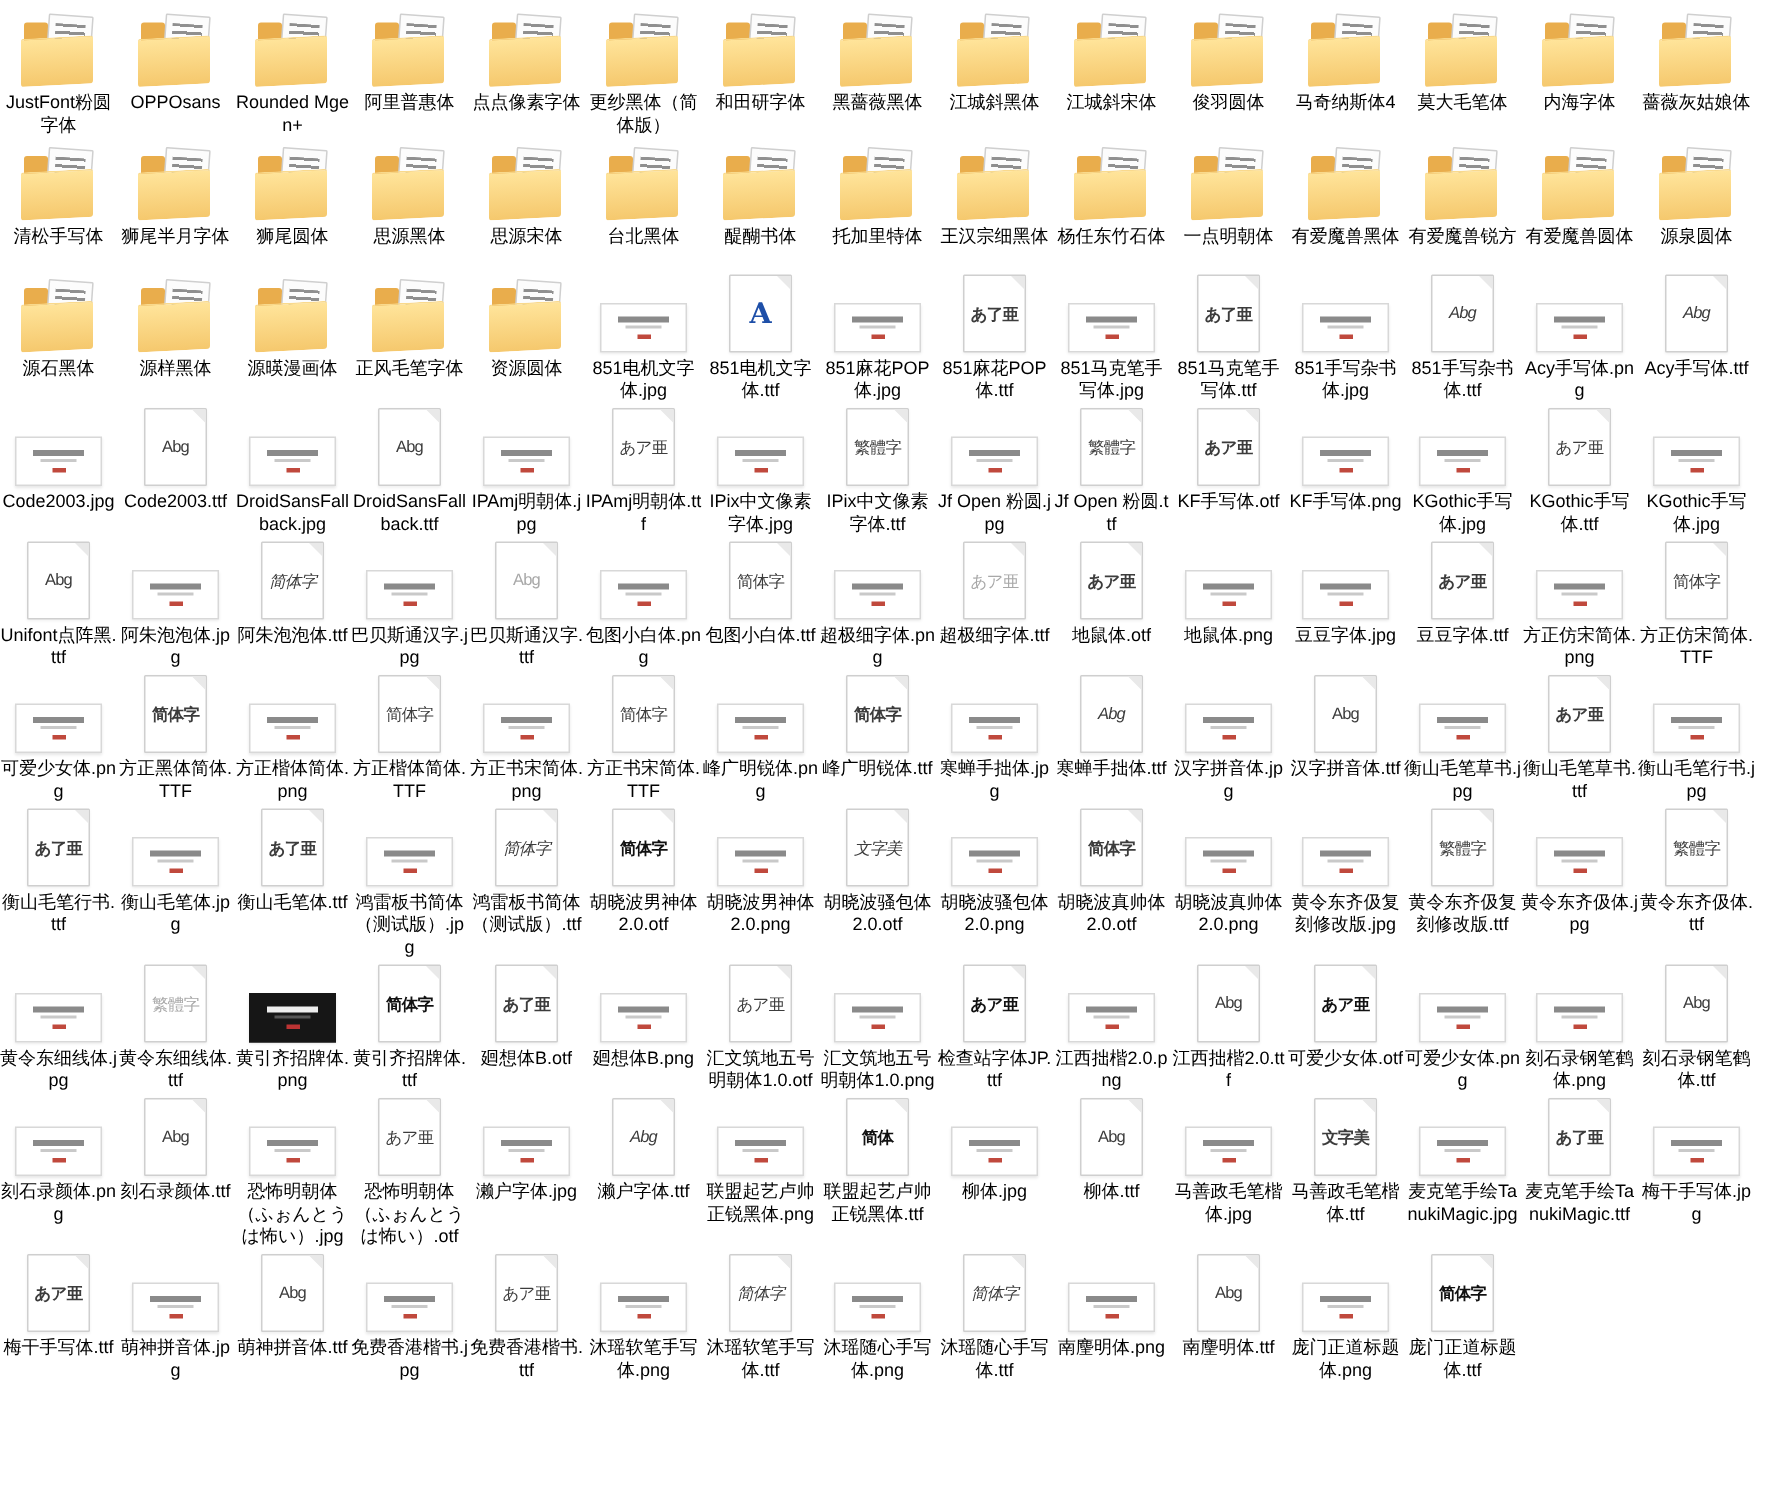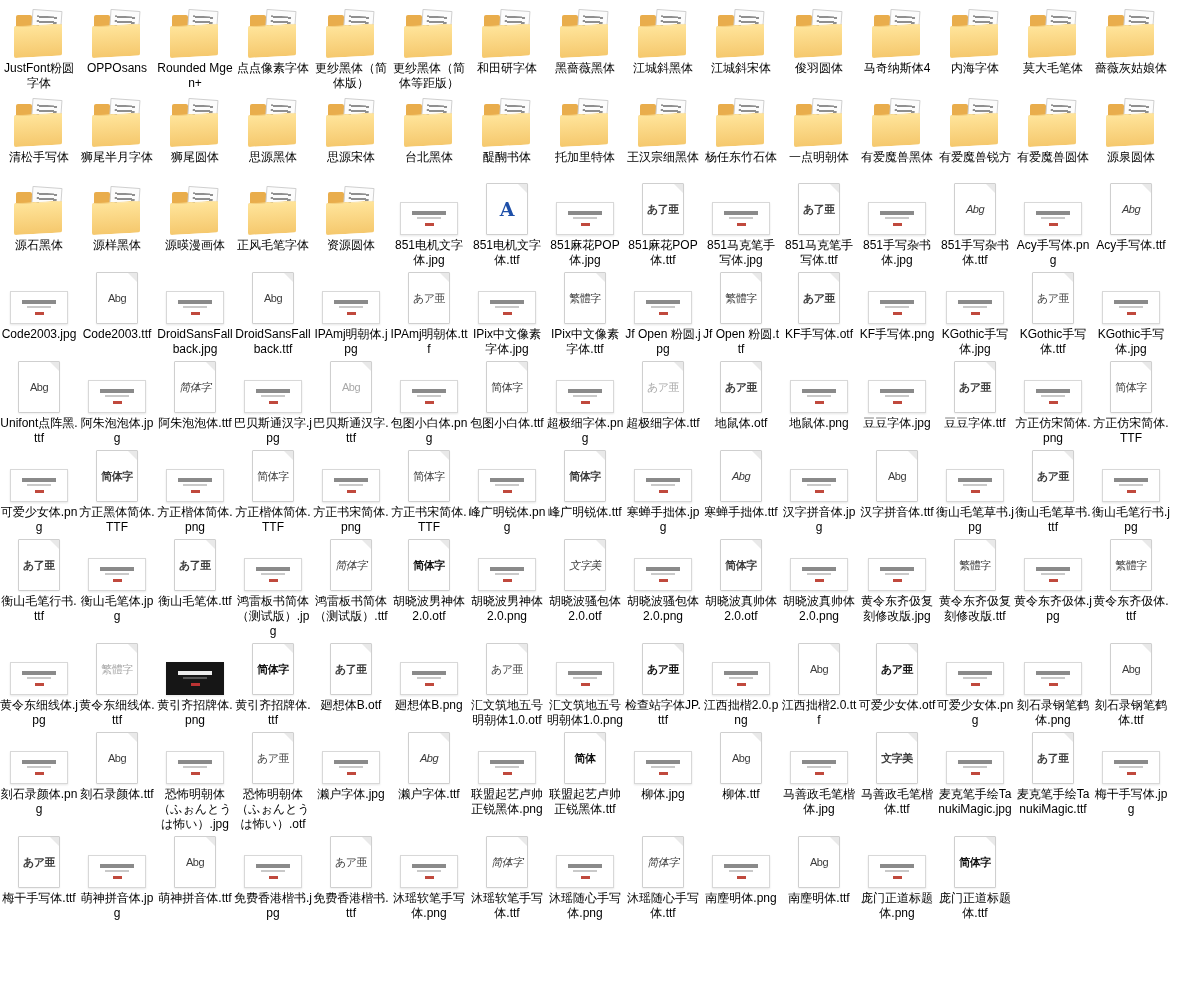--- a/index.html
+++ b/index.html
@@ -83,50 +83,50 @@
     <div class="label">Rounded Mgen+</div>
   </div>
     <div class="item">
     <div class="icon-wrap">
         <div class="icon-folder">
           <div class="f-back"></div>
           <div class="f-paper"></div>
           <div class="f-front"></div>
         </div>
       </div>
+    <div class="label">阿里普惠体</div>
+  </div>
+    <div class="item">
+    <div class="icon-wrap">
+        <div class="icon-folder">
+          <div class="f-back"></div>
+          <div class="f-paper"></div>
+          <div class="f-front"></div>
+        </div>
+      </div>
     <div class="label">点点像素字体</div>
   </div>
     <div class="item">
     <div class="icon-wrap">
         <div class="icon-folder">
           <div class="f-back"></div>
           <div class="f-paper"></div>
           <div class="f-front"></div>
         </div>
       </div>
     <div class="label">更纱黑体（简体版）</div>
   </div>
     <div class="item">
     <div class="icon-wrap">
         <div class="icon-folder">
           <div class="f-back"></div>
           <div class="f-paper"></div>
           <div class="f-front"></div>
         </div>
       </div>
-    <div class="label">更纱黑体（简体等距版）</div>
-  </div>
-    <div class="item">
-    <div class="icon-wrap">
-        <div class="icon-folder">
-          <div class="f-back"></div>
-          <div class="f-paper"></div>
-          <div class="f-front"></div>
-        </div>
-      </div>
     <div class="label">和田研字体</div>
   </div>
     <div class="item">
     <div class="icon-wrap">
         <div class="icon-folder">
           <div class="f-back"></div>
           <div class="f-paper"></div>
           <div class="f-front"></div>
         </div>
       </div>
@@ -173,31 +173,31 @@
     <div class="label">马奇纳斯体4</div>
   </div>
     <div class="item">
     <div class="icon-wrap">
         <div class="icon-folder">
           <div class="f-back"></div>
           <div class="f-paper"></div>
           <div class="f-front"></div>
         </div>
       </div>
+    <div class="label">莫大毛笔体</div>
+  </div>
+    <div class="item">
+    <div class="icon-wrap">
+        <div class="icon-folder">
+          <div class="f-back"></div>
+          <div class="f-paper"></div>
+          <div class="f-front"></div>
+        </div>
+      </div>
     <div class="label">内海字体</div>
-  </div>
-    <div class="item">
-    <div class="icon-wrap">
-        <div class="icon-folder">
-          <div class="f-back"></div>
-          <div class="f-paper"></div>
-          <div class="f-front"></div>
-        </div>
-      </div>
-    <div class="label">莫大毛笔体</div>
   </div>
     <div class="item">
     <div class="icon-wrap">
         <div class="icon-folder">
           <div class="f-back"></div>
           <div class="f-paper"></div>
           <div class="f-front"></div>
         </div>
       </div>
     <div class="label">薔薇灰姑娘体</div>

